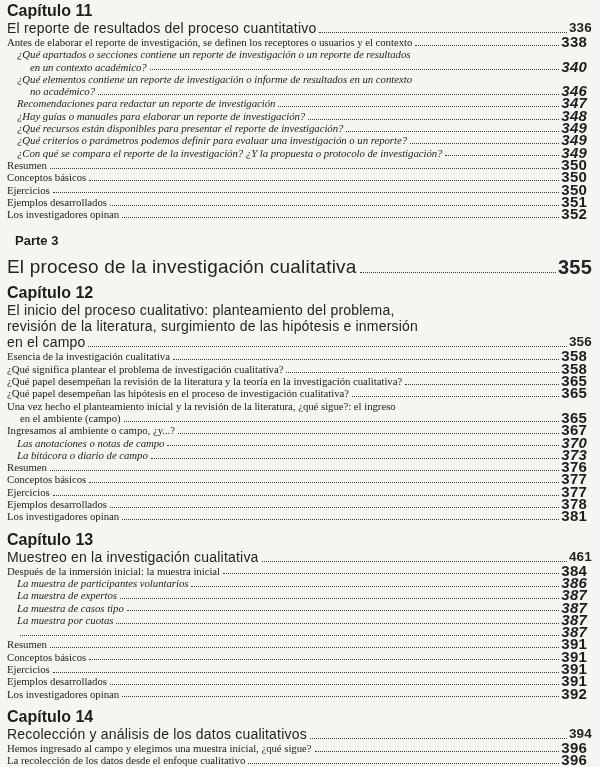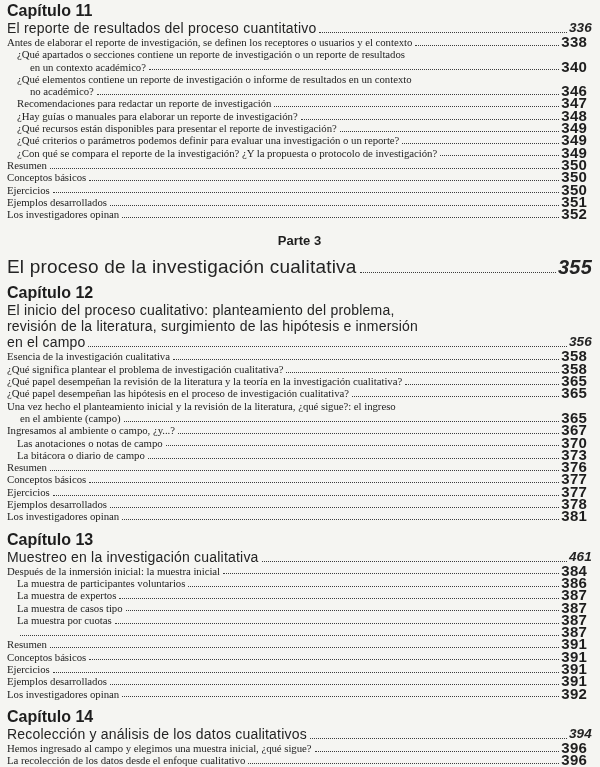--- a/index.html
+++ b/index.html
@@ -11,46 +11,45 @@
   .page{padding:3px 8px 0 7px;}
   .heading{
     font-family:"Liberation Sans",sans-serif;
     font-weight:700;font-size:16px;line-height:15px;
     margin:9px 0 2px;
   }
   .heading.first{margin-top:0;}
   .part-heading{
     font-family:"Liberation Sans",sans-serif;
     font-weight:700;font-size:13px;line-height:15px;
-    margin:13px 16px 2px;
-    text-align:center;
+    margin:13px 8px 2px;
   }
   .title-block{
     font-family:"Liberation Sans",sans-serif;
     font-size:14px;line-height:16px;letter-spacing:0.2px;color:#242424;
   }
   .title-block .line,.title-block .txt{white-space:nowrap;}
   .part .row .txt{font-size:19px;margin-top:8px;}
   .part{line-height:18px;}
   .row{display:flex;align-items:flex-end;}
   .txt{white-space:nowrap;}
   .dots{
     flex:1;min-width:12px;
     border-bottom:1.6px dotted #3c3c3c;
     align-self:flex-end;margin:0 2px 2.5px 3px;
   }
   .title-block .dots{margin-bottom:3px;}
   .page-num{
     font-family:"Liberation Sans",sans-serif;
     font-weight:700;font-size:15px;letter-spacing:0.2px;
   }
-  .title-block .page-num{font-size:13.5px;font-style:italic;}
+  .title-block .page-num{font-size:13.5px;}
   .part .page-num{font-size:20px;}
   .entry{font-size:10.8px;line-height:12.3px;letter-spacing:-0.05px;}
-  .entry.italic{padding-left:10px;}
+  .entry.italic{font-style:italic;padding-left:10px;}
   .entry .row,.entry .line{padding-right:0;}
   .entry .row{padding-right:5px;}
   .cont{padding-left:13px;}
   .txt.cont{padding-left:13px;}
 </style>
 </head>
 <body>
 
 <div class="page">
     <div class="heading first">Capítulo 11</div>

